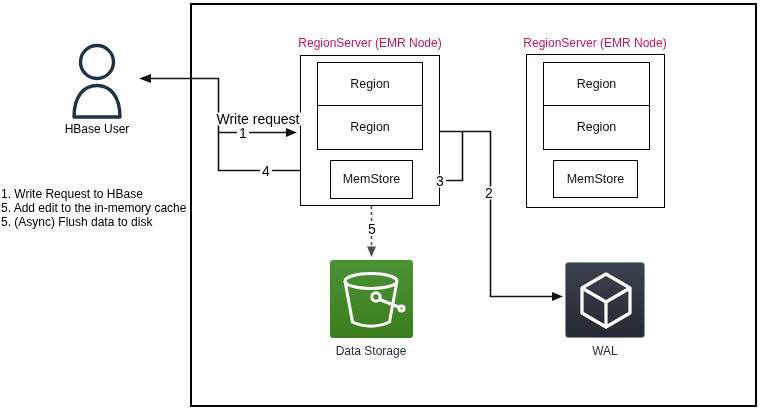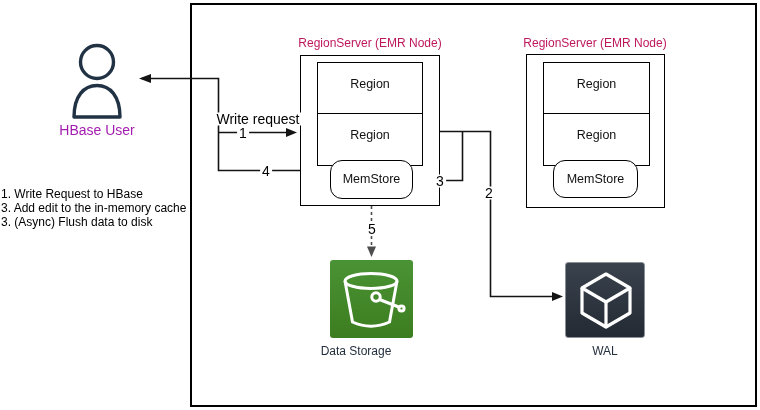--- a/index.html
+++ b/index.html
@@ -13,41 +13,41 @@
     border:2px solid #000;background:transparent;
   }
   svg.layer{left:0;top:0;width:760px;height:410px;z-index:1;}
   .node{z-index:2;background:#fff;border:1.5px solid #000;box-sizing:border-box;}
   .rs-title{
     z-index:3;transform:translateX(-50%);white-space:nowrap;
     font-size:12px;color:#be185d;
   }
   .region-stack{z-index:3;}
   .region-cell{
-    box-sizing:border-box;height:52px;line-height:42px;text-align:center;
+    box-sizing:border-box;height:44px;line-height:42px;text-align:center;
     font-size:12.5px;background:#fff;border:1.5px solid #000;
   }
   .region-cell + .region-cell{border-top:none;}
   .memstore{
-    z-index:3;line-height:36px;text-align:center;font-size:12.5px;border-radius:12px;
+    z-index:3;line-height:36px;text-align:center;font-size:12.5px;
   }
   .edge-label{
     z-index:4;transform:translate(-50%,-50%);background:#fff;
     font-size:14px;color:#000;padding:0 2px;white-space:nowrap;line-height:13px;
   }
   .icon-sq{z-index:2;border-radius:3px;}
   .icon-sq.green{background:linear-gradient(180deg,#4a9334 0%,#3c7d20 100%);}
   .icon-sq.dark{background:linear-gradient(180deg,#3a424d 0%,#232a34 100%);border:1px solid #8b9098;box-sizing:border-box;}
   .icon-label{
     z-index:3;transform:translateX(-50%);white-space:nowrap;
     font-size:12px;color:#232f3e;
   }
   .user-label{
     z-index:3;transform:translateX(-50%);white-space:nowrap;
-    font-size:14px;color:#a21caf;
+    font-size:12px;color:#000000;
   }
   .steps{
     z-index:3;width:200px;font-size:12px;line-height:13.8px;color:#000;
   }
 </style>
 </head>
 <body>
 
 <div class="canvas">
 
@@ -73,22 +73,22 @@
     <path d="M371.5,200 L371.5,251" stroke="#4d4d4d" stroke-width="1.6" stroke-dasharray="3,3" fill="none"></path>
     <polygon points="371.5,257 367,246.5 376,246.5" fill="#4d4d4d"></polygon>
   </svg>
 
   <div class="abs cluster"></div>
 
   <div class="abs user-label" style="left:97px;top:122px;">HBase User</div>
 
   <div class="abs steps" style="left:1px;top:188px;">
     <div>1. Write Request to HBase</div>
-    <div>3. Add edit to the in-memory cache</div>
-    <div>3. (Async) Flush data to disk</div>
+    <div>5. Add edit to the in-memory cache</div>
+    <div>5. (Async) Flush data to disk</div>
   </div>
 
   <div class="abs rs-title" style="left:370px;top:36px;">RegionServer (EMR Node)</div>
   <div class="abs node" style="left:300px;top:55px;width:140px;height:151px;"></div>
   <div class="abs region-stack" style="left:317px;top:62px;width:106px;">
     <div class="region-cell">Region</div>
     <div class="region-cell">Region</div>
   </div>
   <div class="abs node memstore" style="left:330px;top:160px;width:83px;height:39px;">MemStore</div>
 
@@ -109,21 +109,21 @@
 
   <div class="abs icon-sq green" style="left:330px;top:260px;width:83px;height:78px;">
     <svg viewBox="0 0 83 78" width="83" height="78" fill="none" stroke="#ffffff" stroke-width="3">
       <ellipse cx="41" cy="21" rx="26" ry="7.5"></ellipse>
       <path d="M15,21 L22.5,62 Q41,70.5 59.5,62 L67,21"></path>
       <circle cx="46" cy="37" r="4.2"></circle>
       <path d="M49.5,39.5 L70,47.5"></path>
       <circle cx="71.5" cy="48.5" r="2.6"></circle>
     </svg>
   </div>
-  <div class="abs icon-label" style="left:356px;top:344px;text-align:right;">Data Storage</div>
+  <div class="abs icon-label" style="left:371px;top:344px;text-align:right;">Data Storage</div>
 
   <div class="abs icon-sq dark" style="left:565px;top:262px;width:80px;height:76px;">
     <svg viewBox="0 0 80 76" width="80" height="76" fill="none" stroke="#ffffff" stroke-width="3.2" stroke-linejoin="round">
       <path d="M40,11 L64,25 L40,39 L16,25 Z"></path>
       <path d="M16,25 L16,50 L40,64 L40,39"></path>
       <path d="M64,25 L64,50 L40,64"></path>
     </svg>
   </div>
   <div class="abs icon-label" style="left:605px;top:344px;">WAL</div>
 

